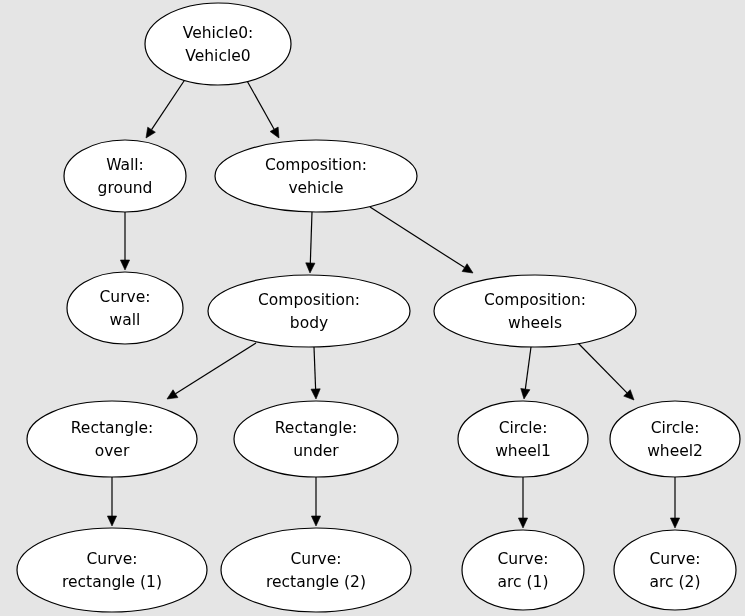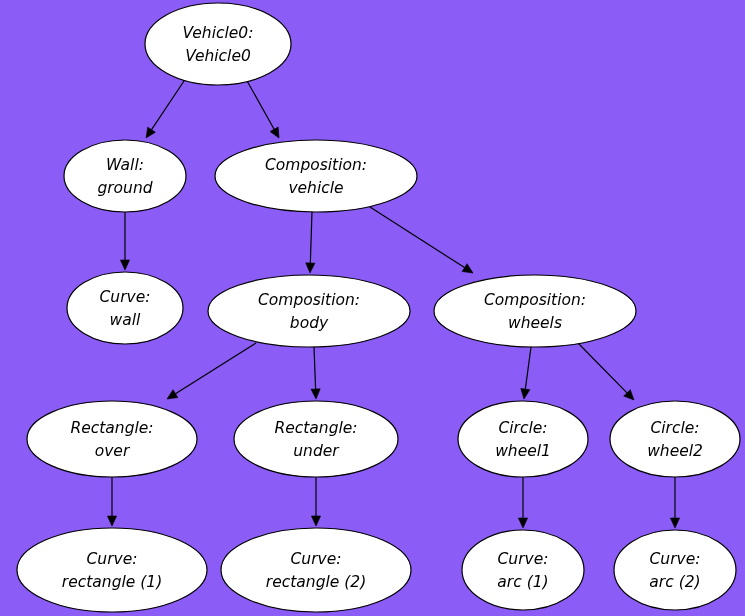--- a/index.html
+++ b/index.html
@@ -11,22 +11,21 @@
   body {
     width: 745px;
     height: 616px;
     overflow: hidden;
     font-family: "DejaVu Sans", sans-serif;
   }
   #graph-canvas {
     position: relative;
     width: 745px;
     height: 616px;
-    background: #8b5cf6;
-    font-style: italic;
+    background: #e5e5e5;
   }
   svg.graph-svg {
     position: absolute;
     top: 0;
     left: 0;
     width: 745px;
     height: 616px;
     display: block;
   }
   .node-ellipse {

